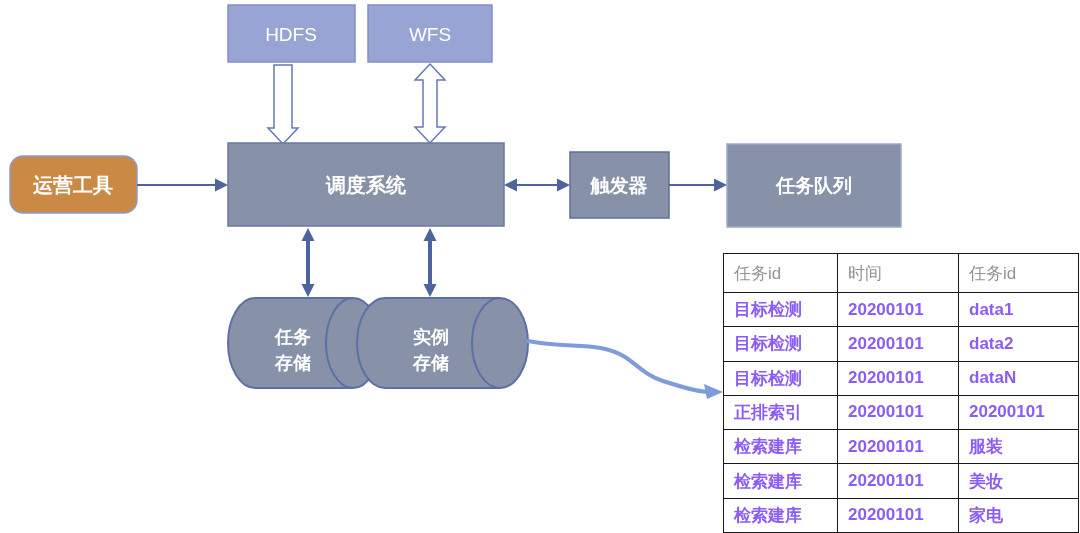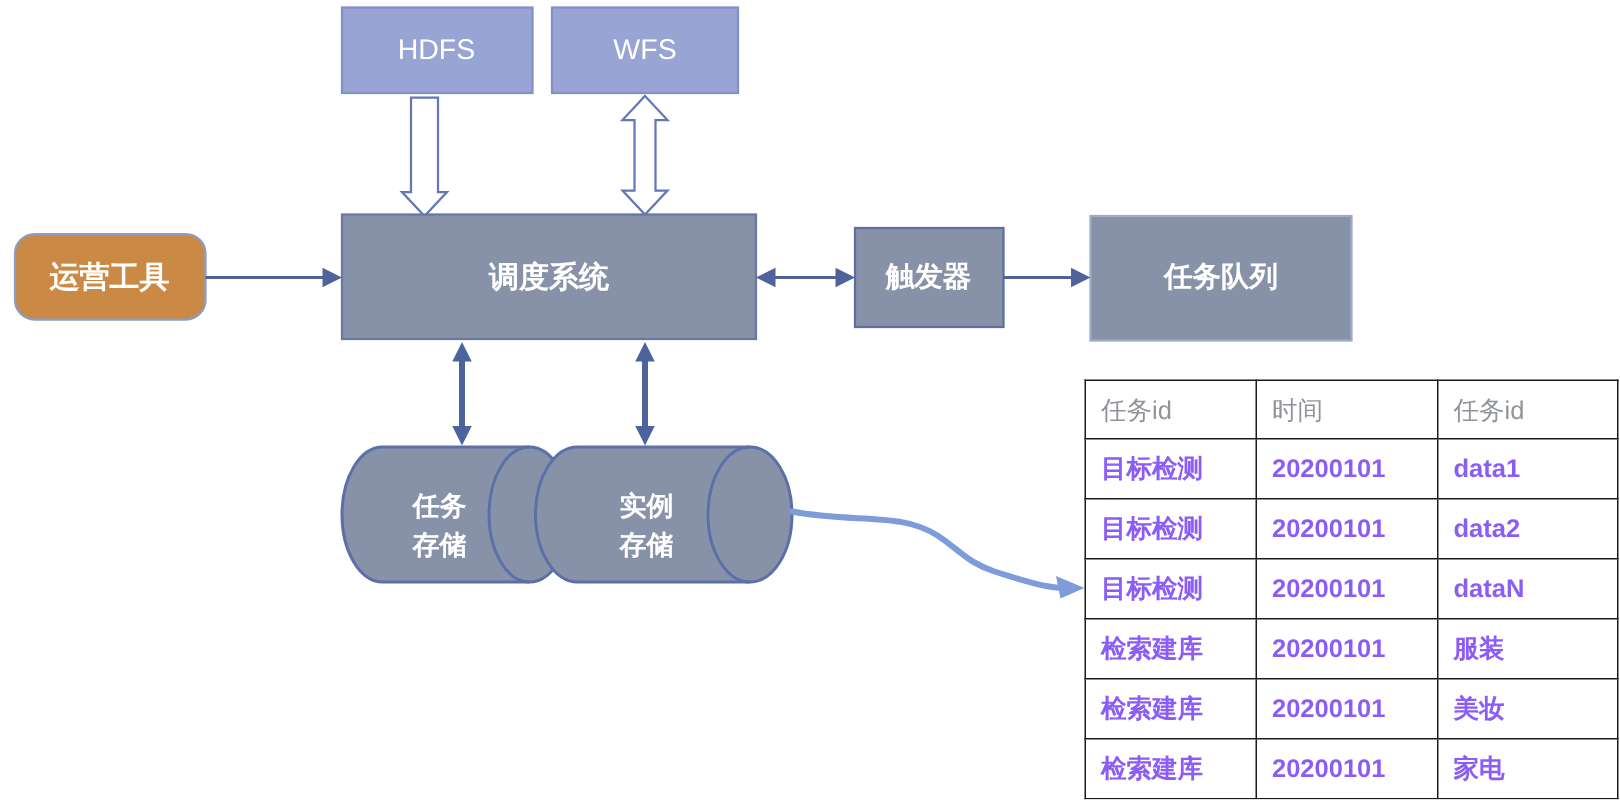--- a/index.html
+++ b/index.html
@@ -154,20 +154,25 @@
             <td>目标检测</td>
             <td>20200101</td>
             <td>data2</td>
           </tr>
           <tr>
             <td>目标检测</td>
             <td>20200101</td>
             <td>dataN</td>
           </tr>
           <tr>
+            <td>正排索引</td>
+            <td>20200101</td>
+            <td>20200101</td>
+          </tr>
+          <tr>
             <td>检索建库</td>
             <td>20200101</td>
             <td>服装</td>
           </tr>
           <tr>
             <td>检索建库</td>
             <td>20200101</td>
             <td>美妆</td>
           </tr>
           <tr>

